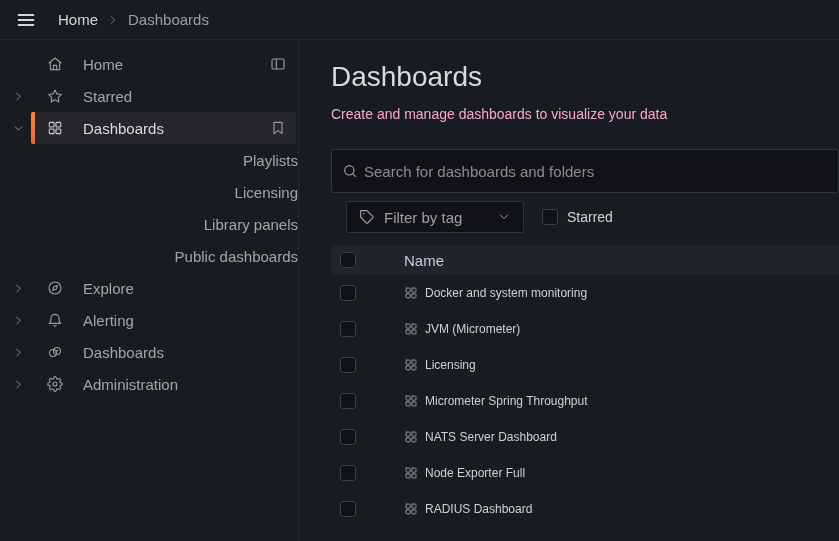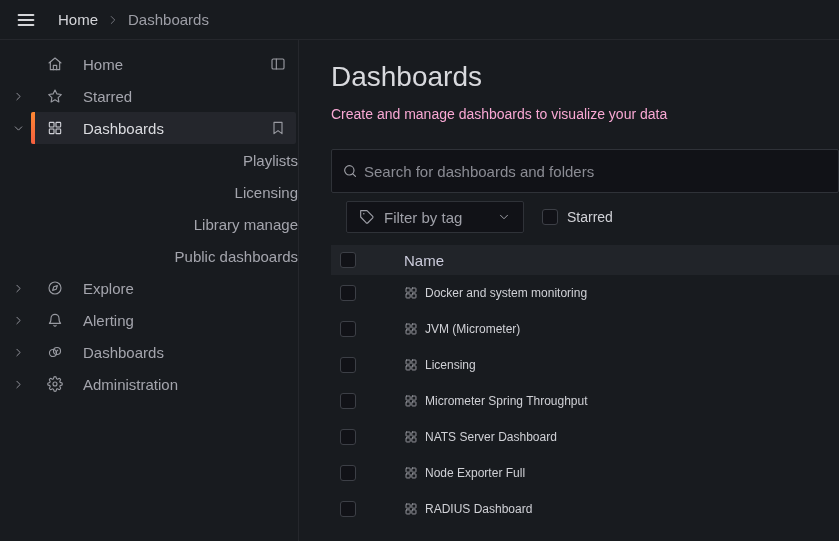--- a/index.html
+++ b/index.html
@@ -142,21 +142,21 @@
             </svg>
           </span>
         </div>
         <div class="side-item sub">
           <span class="slabel">Playlists</span>
         </div>
         <div class="side-item sub">
           <span class="slabel">Licensing</span>
         </div>
         <div class="side-item sub">
-          <span class="slabel">Library manage</span>
+          <span class="slabel">Library panels</span>
         </div>
         <div class="side-item sub">
           <span class="slabel">Public dashboards</span>
         </div>
         <div class="side-item">
           <span class="chev">
             <svg class="ic" viewBox="0 0 24 24">
               <polyline points="9 6 15 12 9 18"></polyline>
             </svg>
           </span>

